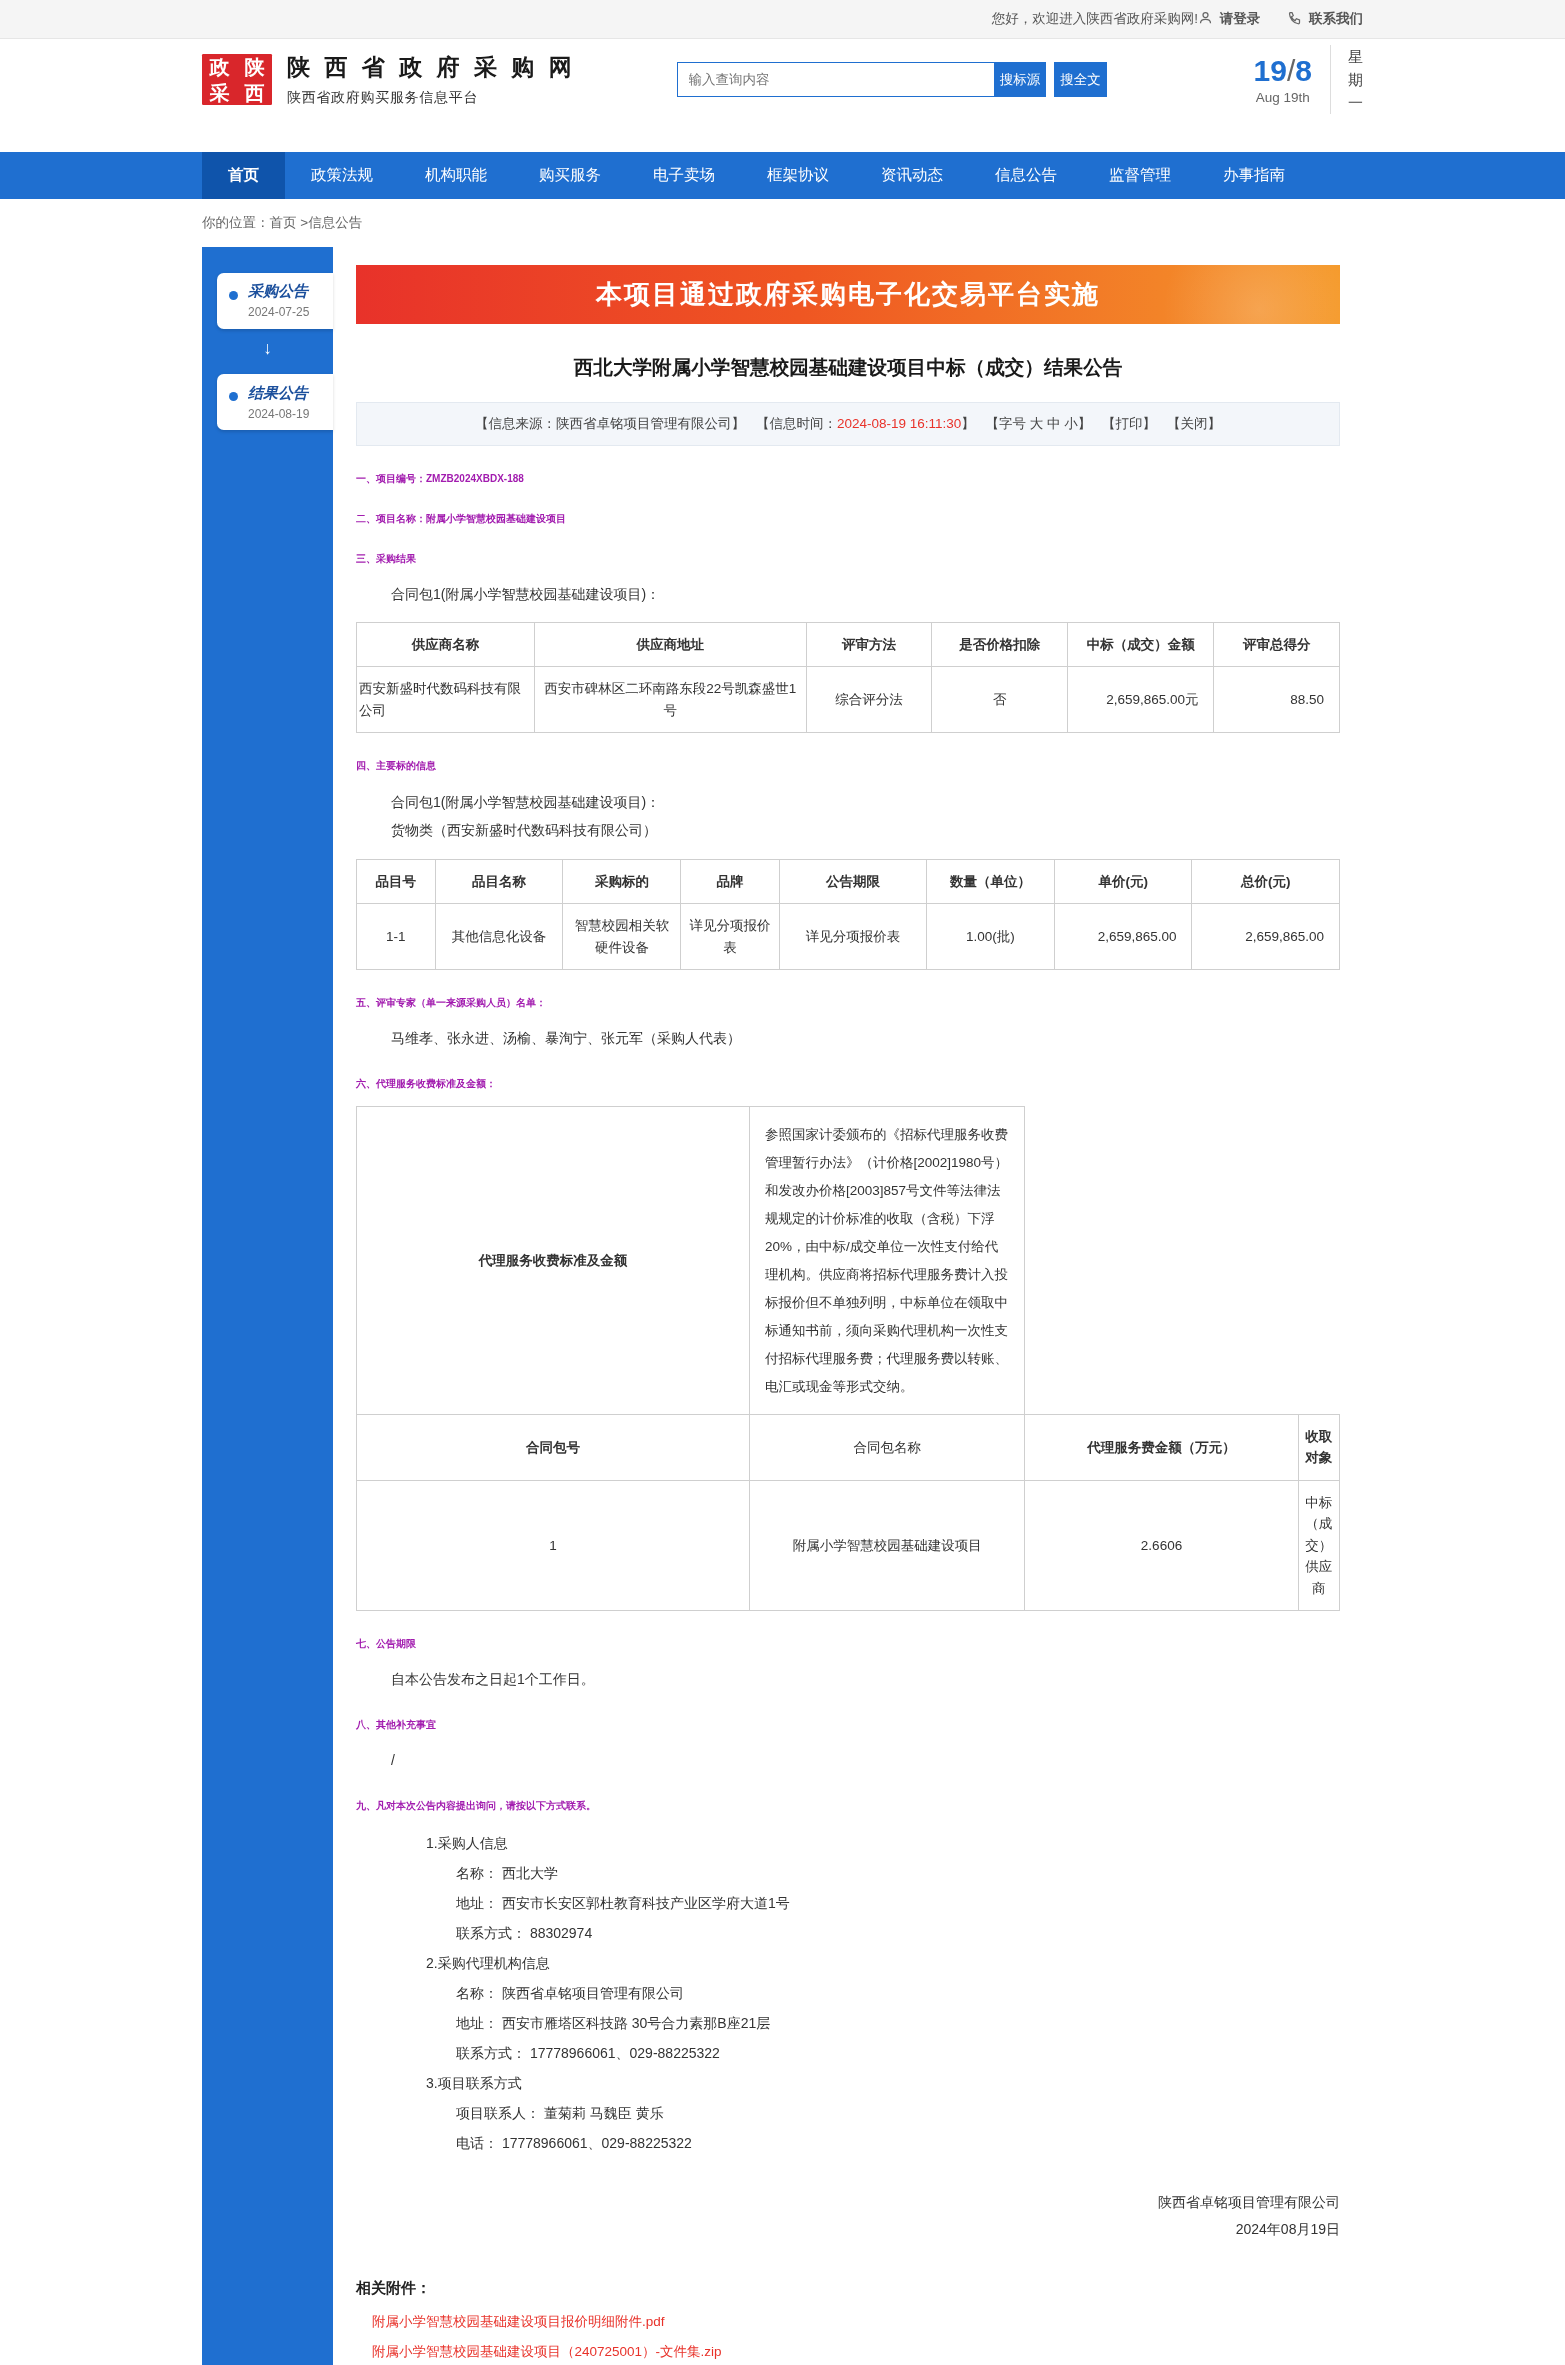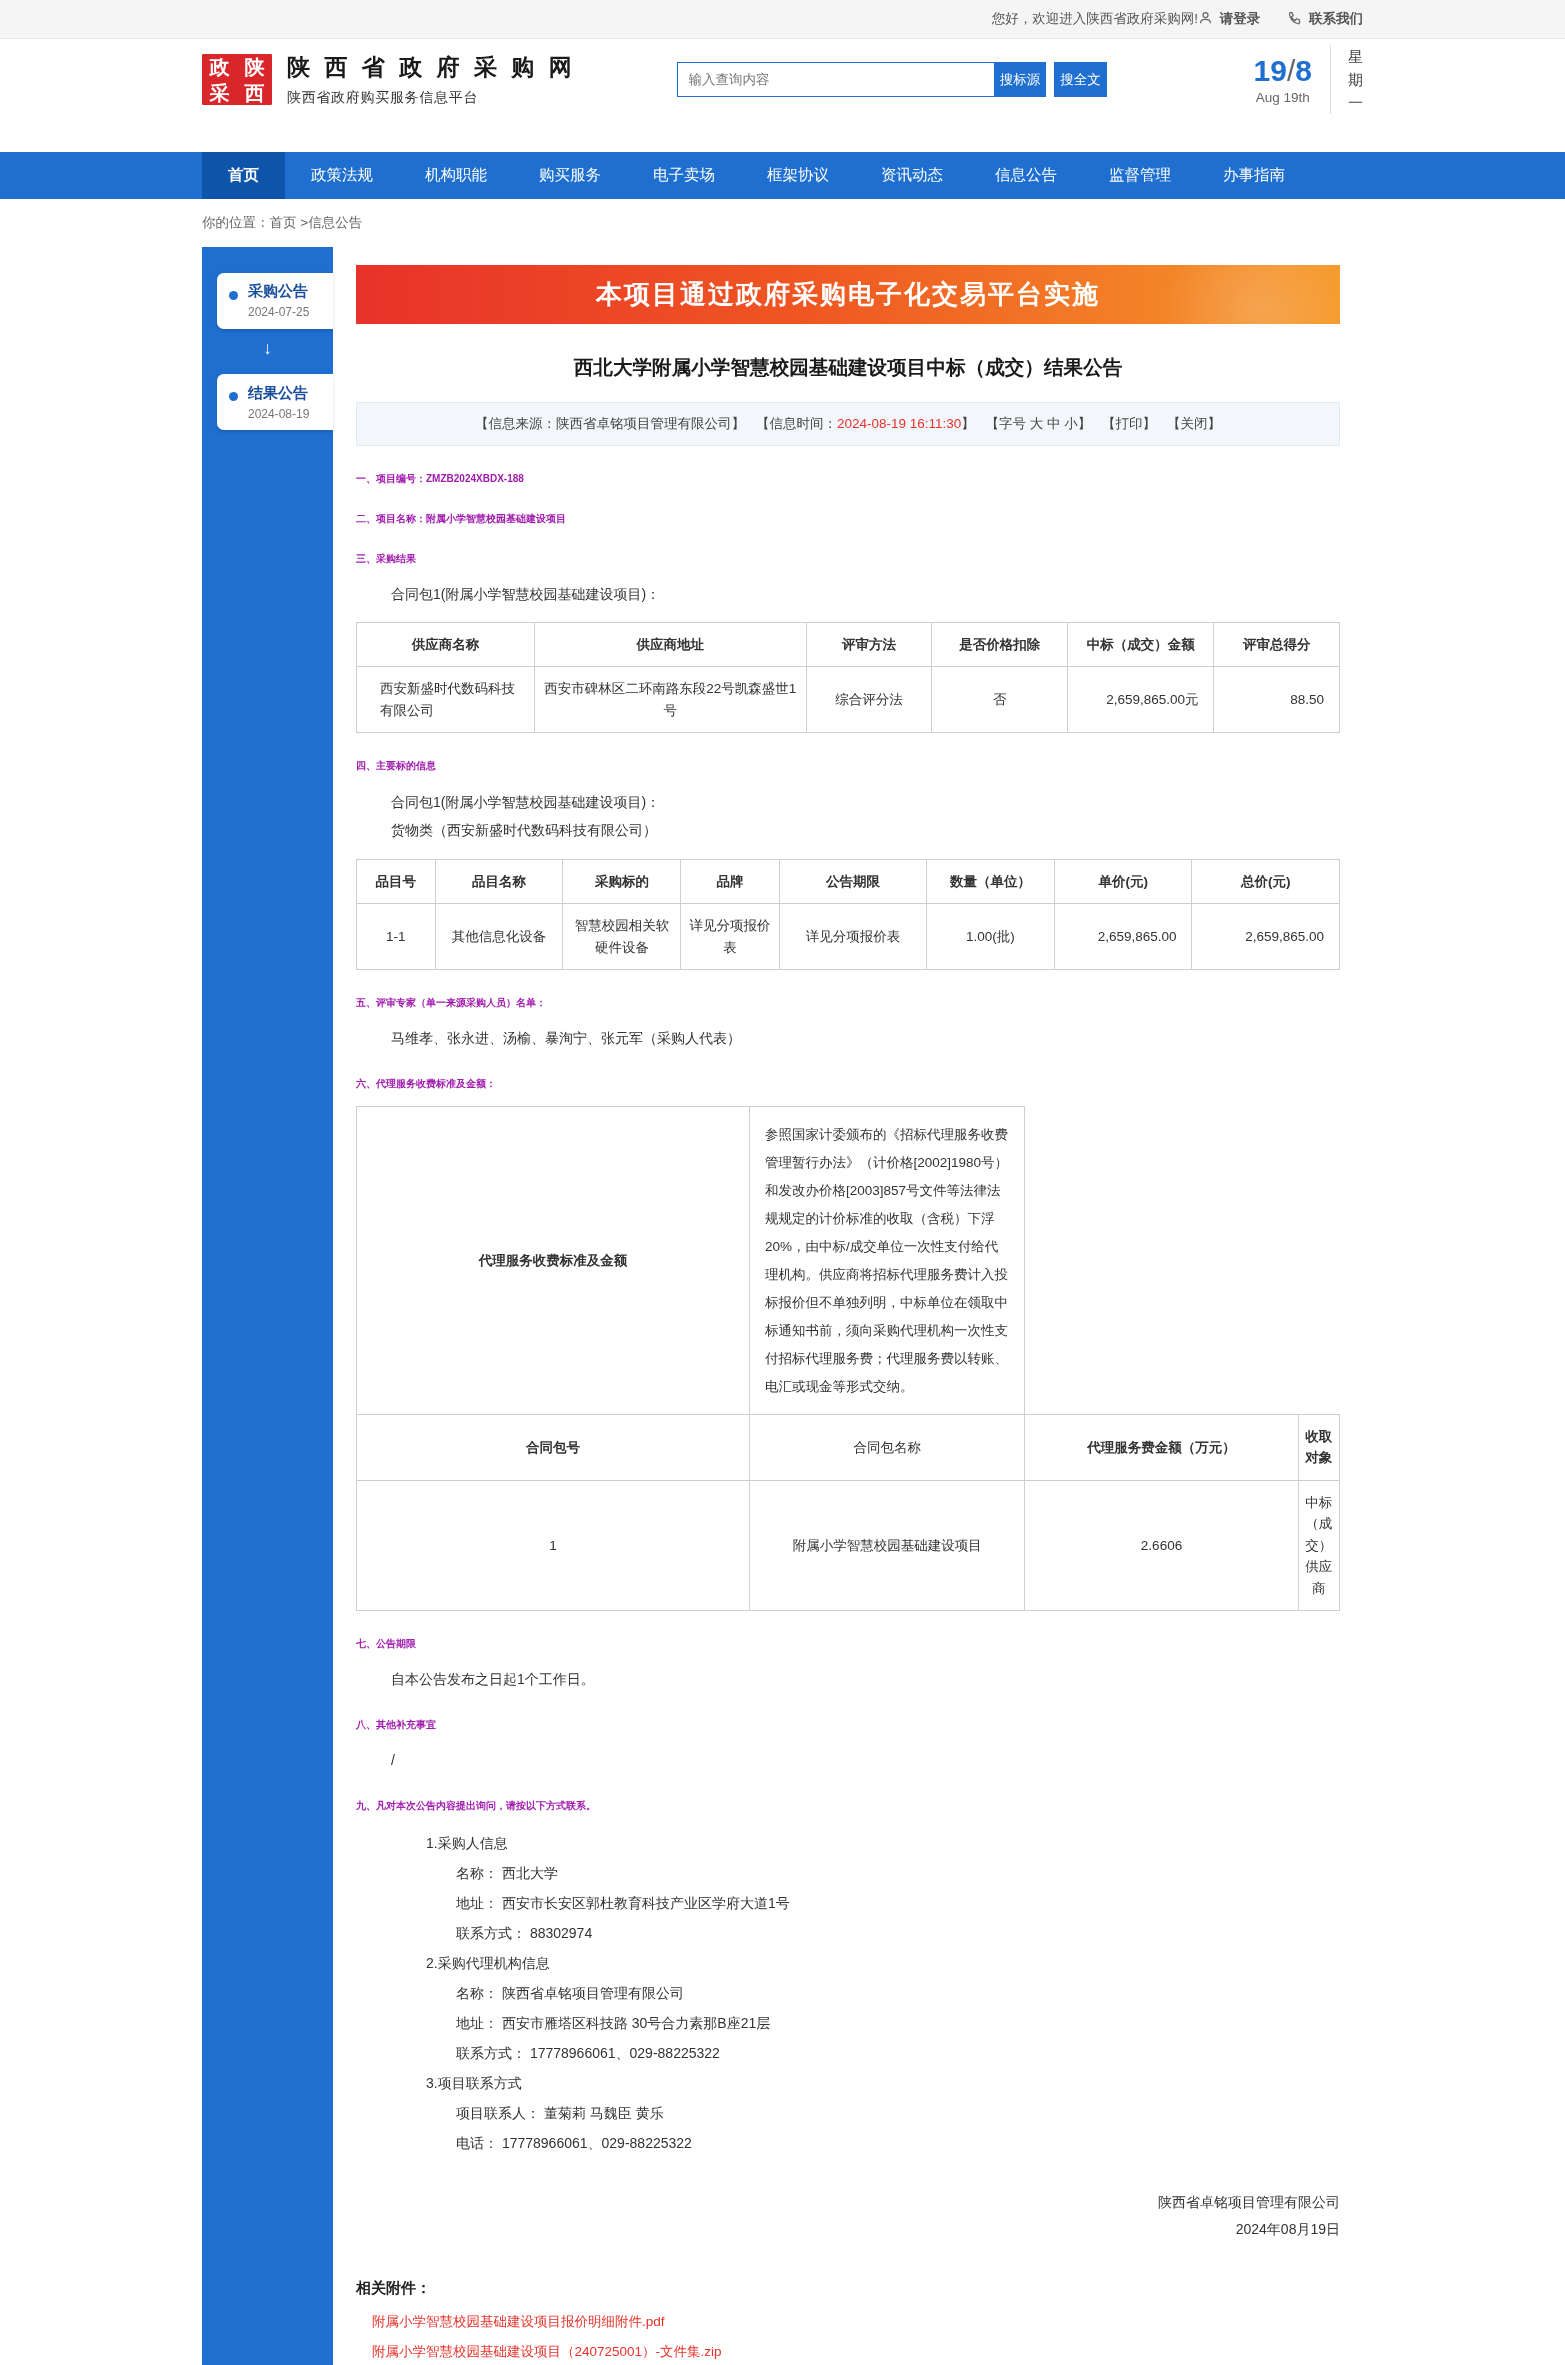--- a/index.html
+++ b/index.html
@@ -108,21 +108,21 @@
   }
   .side-item {
     background:#fff;
     margin:0 0 0 15px;
     border-radius:6.7px 0 0 6.7px;
     padding:9.4px 0 9.4px 31px;
     position:relative;
     box-shadow:0 1.3px 3.4px rgba(0,0,0,.15);
     margin-bottom:9.4px;
   }
-  .side-item .t { font-size:15px; color:#1b4f9c; font-weight:bold; }
+  .side-item .t { font-size:15px; color:#1b4f9c; font-weight:bold;font-style:italic; }
   .side-item .d { font-size:12px; color:#777; margin-top:4px; }
   .side-item .dot {
     position:absolute; left:12px; top:17.5px; width:9.4px; height:9.4px;
     border-radius:50%; background:#1f6fd0;
   }
   .side-arrow { text-align:center; color:#fff; font-size:17.5px; margin:8px 0 15px 0; }
 
   .doc {
     flex:1;
     background:#fff;
@@ -160,21 +160,21 @@
   .sub { margin-left:35px; margin-top:15px; font-size:14px; color:#333; line-height:26px; }
   .indent1 { margin-left:35px; }
   .indent2 { margin-left:65px; }
 
   table.tb { border-collapse:collapse; width:100%; margin-top:15px; font-size:13.5px; }
   table.tb th, table.tb td {
     border:0.7px solid #cfcfcf; padding:10.8px 6.7px; text-align:center; color:#333;
     line-height:21.6px;
   }
   table.tb th { font-weight:bold; background:#fff; }
-  table.tb td.left { text-align:left; padding-left:23px; }
+  table.tb td.left { text-align:left; padding-left:2px; }
   table.tb td.right { text-align:right; padding-right:15px; }
 
   .fee-table td.desc { text-align:left; line-height:28px; padding:13.5px 15px; }
   .fee-table td.label { font-weight:bold; }
 
   .sign { text-align:right; font-size:14px; color:#333; margin-top:31px; line-height:27px; }
 
   .attach-title { font-size:15px; font-weight:bold; color:#222; margin-top:36px; }
   .attach-list { margin:15px 0 0 16px; }
   .attach-list a {

